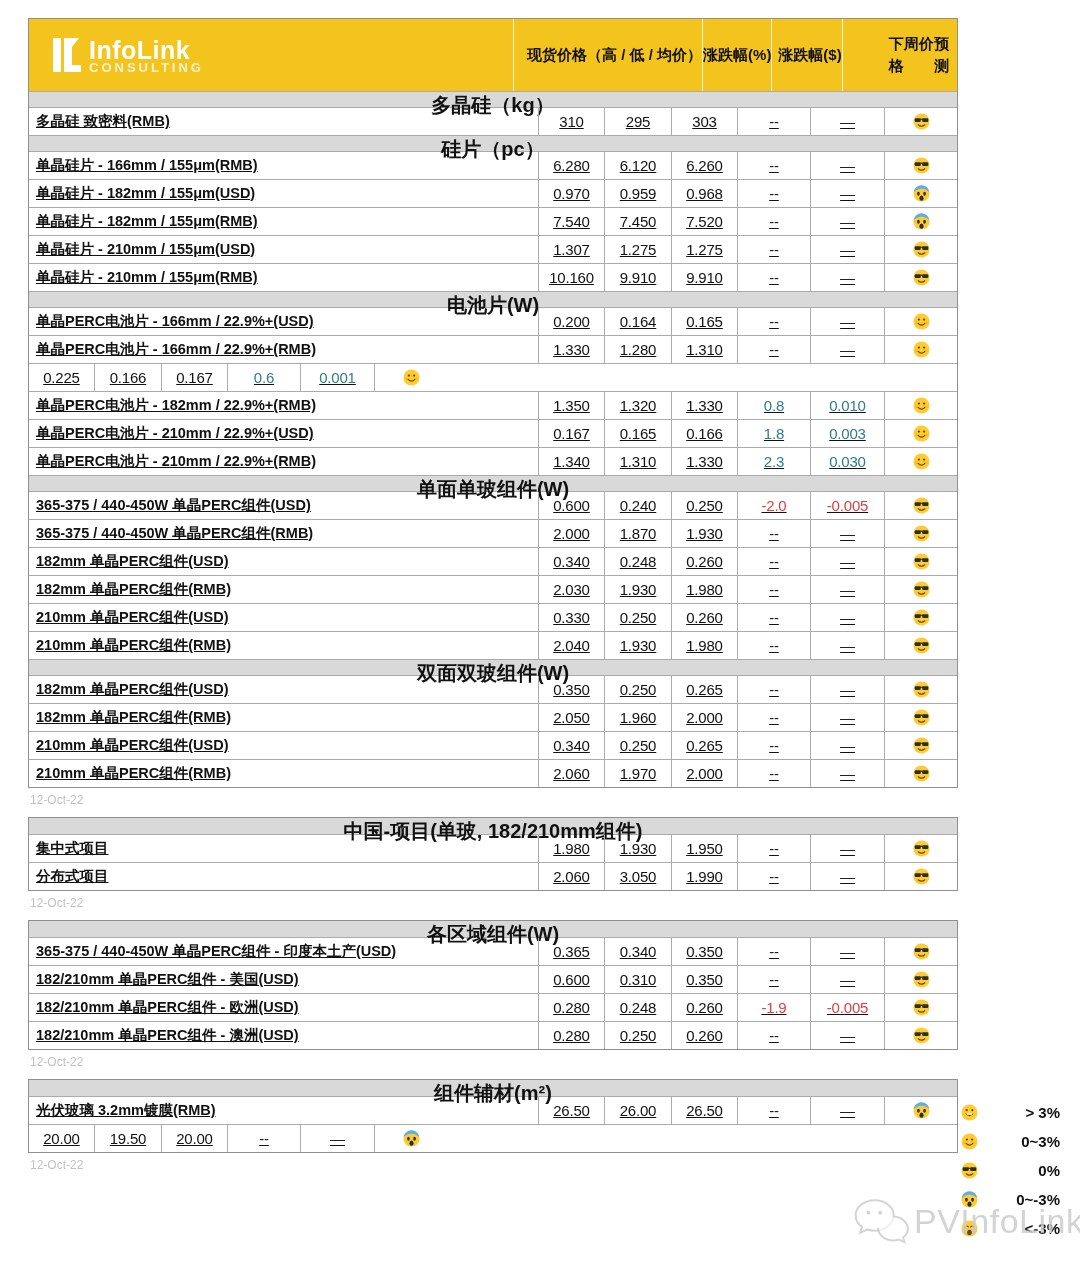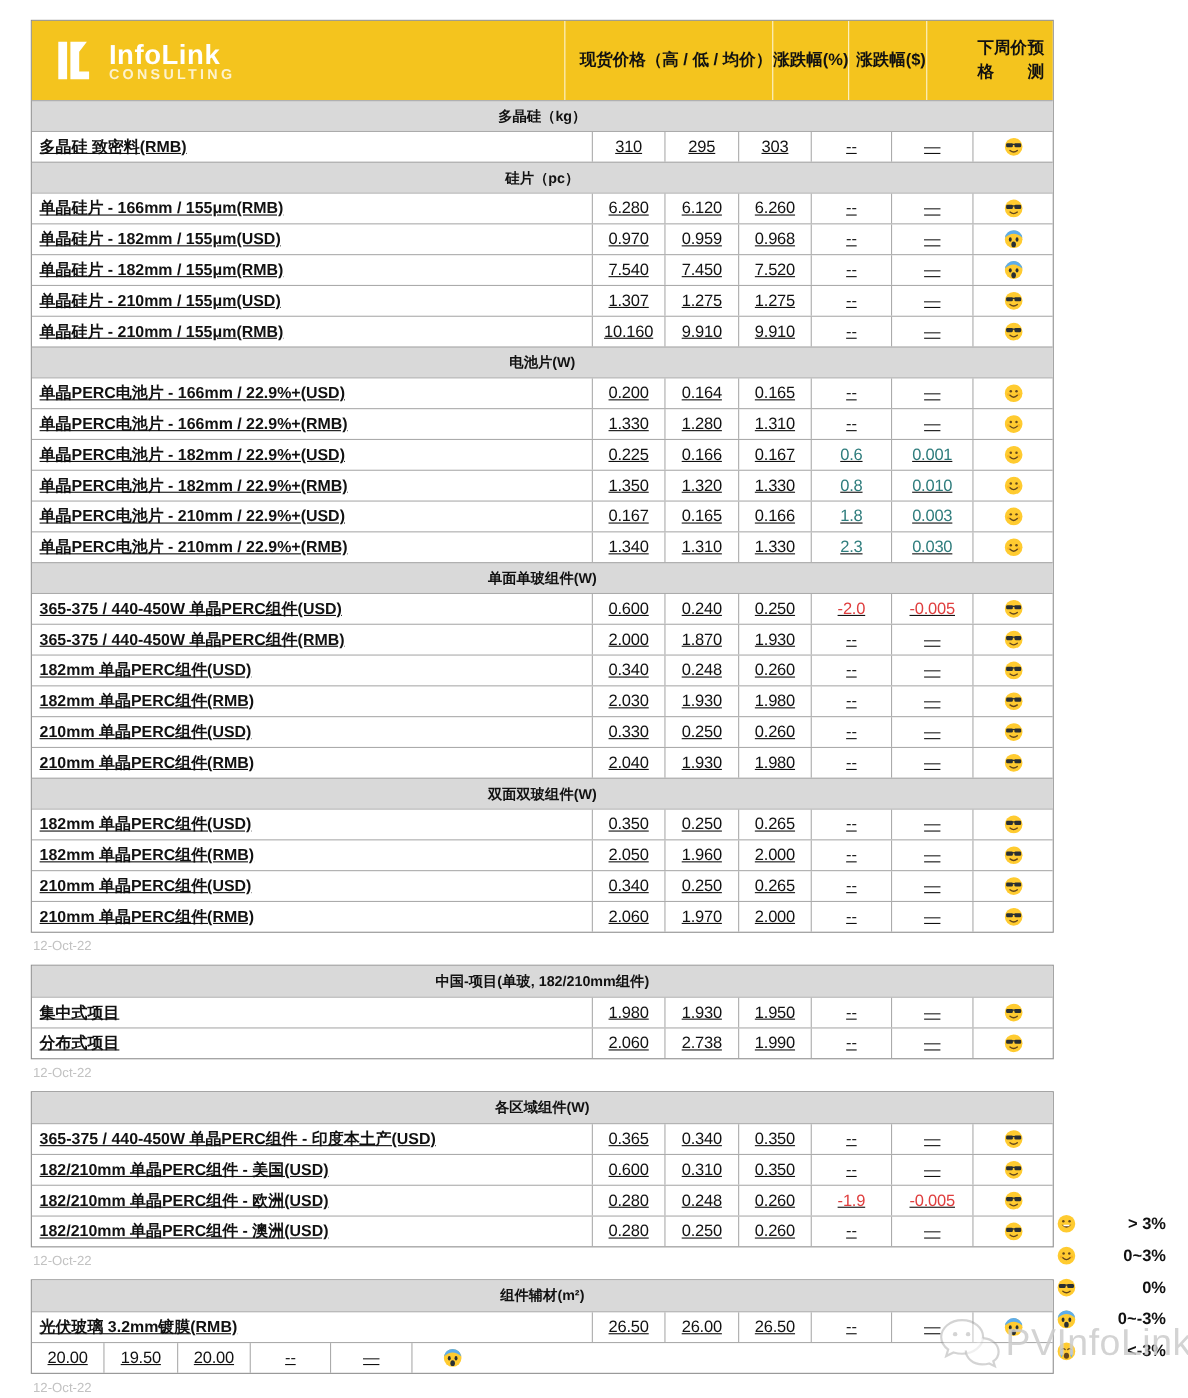--- a/index.html
+++ b/index.html
@@ -22,27 +22,27 @@
   
   .yhdr{display:flex;height:72px;background:var(--yellow);}
   .ycell{display:flex;flex-direction:row;align-items:center;justify-content:flex-end;
          border-right:1px solid rgba(255,255,255,.8);font-weight:700;font-size:15px;line-height:22px;}
   .ycell:last-child{border-right:none;margin-left:46px;}
   .y-name{width:var(--w-name);flex-direction:row;justify-content:flex-start;padding-left:20px;}
   .y-price{width:calc(var(--w-h) + var(--w-l) + var(--w-a));}
   .y-pct{width:var(--w-pct);}
   .y-usd{width:var(--w-usd);}
   .y-fc{width:var(--w-fc);}
-  .logo{display:flex;align-items:center;gap:10px;}
+  .logo{display:flex;align-items:center;}
   .logomark{width:40px;height:40px;}
   .logoline1{color:#fff;font-size:25px;font-weight:700;line-height:26px;letter-spacing:.5px;}
   .logoline2{color:rgba(255,255,255,.78);font-size:13px;font-weight:700;letter-spacing:3px;line-height:10px;}
   
-  .sec{height:28px;line-height:27px;background:var(--grayhdr);text-align:center;
-       font-weight:700;font-size:13px;border-top:1px solid var(--line);}
+  .sec{height:16px;line-height:27px;background:var(--grayhdr);text-align:center;
+       font-weight:700;font-size:20px;border-top:1px solid var(--line);}
   
   .row{display:flex;height:28px;border-top:1px solid var(--line);text-decoration:underline;}
   .cell{display:flex;align-items:center;justify-content:center;border-right:1px solid var(--line);height:100%;}
   .cell:last-child{border-right:none;}
   .c-name{width:var(--w-name);justify-content:flex-start;padding-left:7px;font-weight:600;font-size:14.5px;}
   .c-h{width:var(--w-h);} .c-l{width:var(--w-l);} .c-a{width:var(--w-a);}
   .c-pct{width:var(--w-pct);} .c-usd{width:var(--w-usd);} .c-fc{width:var(--w-fc);}
   .num{font-size:15px;font-weight:500;letter-spacing:-.2px;}
   .up{color:var(--teal);}
   .down{color:var(--red);}
@@ -247,21 +247,20 @@
                 <circle cx="12.5" cy="14" r="2.4" fill="#65471B"></circle>
                 <circle cx="23.5" cy="14" r="2.4" fill="#65471B"></circle>
                 <circle cx="8" cy="20.5" r="2.6" fill="#F4900C" opacity=".4"></circle>
                 <circle cx="28" cy="20.5" r="2.6" fill="#F4900C" opacity=".4"></circle>
                 <path d="M11 22 q7 7.5 14 0" stroke="#65471B" stroke-width="2.6" fill="none" stroke-linecap="round"></path>
               </svg>
             </span>
           </div>
         </div>
         <div class="row">
-          <div class="cell c-name">单晶PERC电池片 - 182mm / 22.9%+(USD)</div>
           <div class="cell c-h num">0.225</div>
           <div class="cell c-l num">0.166</div>
           <div class="cell c-a num">0.167</div>
           <div class="cell c-pct num up">0.6</div>
           <div class="cell c-usd num up">0.001</div>
           <div class="cell c-fc">
             <span class="emoji">
               <svg width="17" height="17" viewBox="0 0 36 36" aria-hidden="true">
                 <circle cx="18" cy="18" r="17" fill="#FFCB30"></circle>
                 <circle cx="12.5" cy="14" r="2.4" fill="#65471B"></circle>
@@ -545,21 +544,21 @@
                   <rect x="19.5" y="11" width="13" height="8" rx="2.5" fill="#292F33"></rect>
                   <rect x="14" y="12" width="8" height="2.4" fill="#292F33"></rect>
                   <path d="M11 25 q7 6 14 0" stroke="#65471B" stroke-width="2.6" fill="none" stroke-linecap="round"></path>
                 </svg>
               </span>
             </div>
           </div>
           <div class="row">
             <div class="cell c-name">分布式项目</div>
             <div class="cell c-h num">2.060</div>
-            <div class="cell c-l num">2.738</div>
+            <div class="cell c-l num">3.050</div>
             <div class="cell c-a num">1.990</div>
             <div class="cell c-pct num flat">--</div>
             <div class="cell c-usd num flat">—</div>
             <div class="cell c-fc">
               <span class="emoji">
                 <svg width="17" height="17" viewBox="0 0 36 36" aria-hidden="true">
                   <circle cx="18" cy="18" r="17" fill="#FFCB30"></circle>
                   <rect x="3.5" y="11" width="13" height="8" rx="2.5" fill="#292F33"></rect>
                   <rect x="19.5" y="11" width="13" height="8" rx="2.5" fill="#292F33"></rect>
                   <rect x="14" y="12" width="8" height="2.4" fill="#292F33"></rect>

